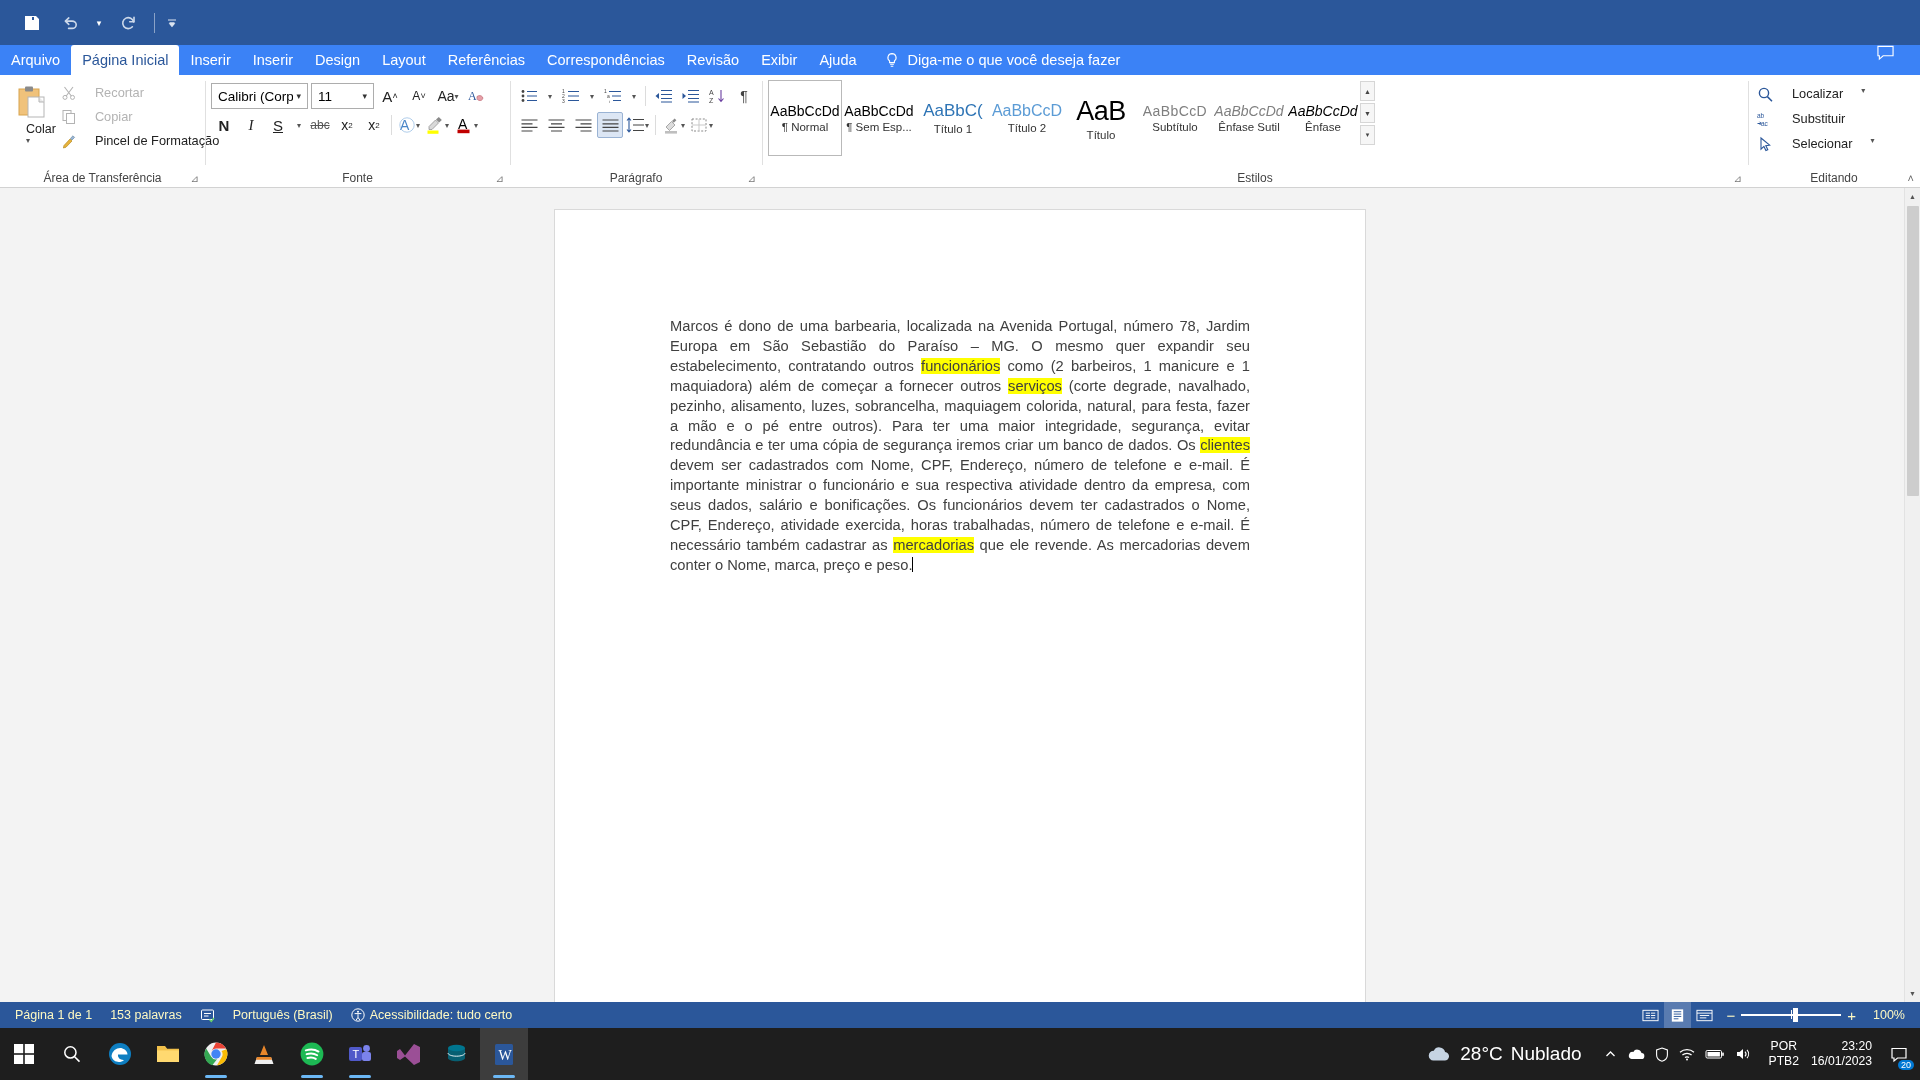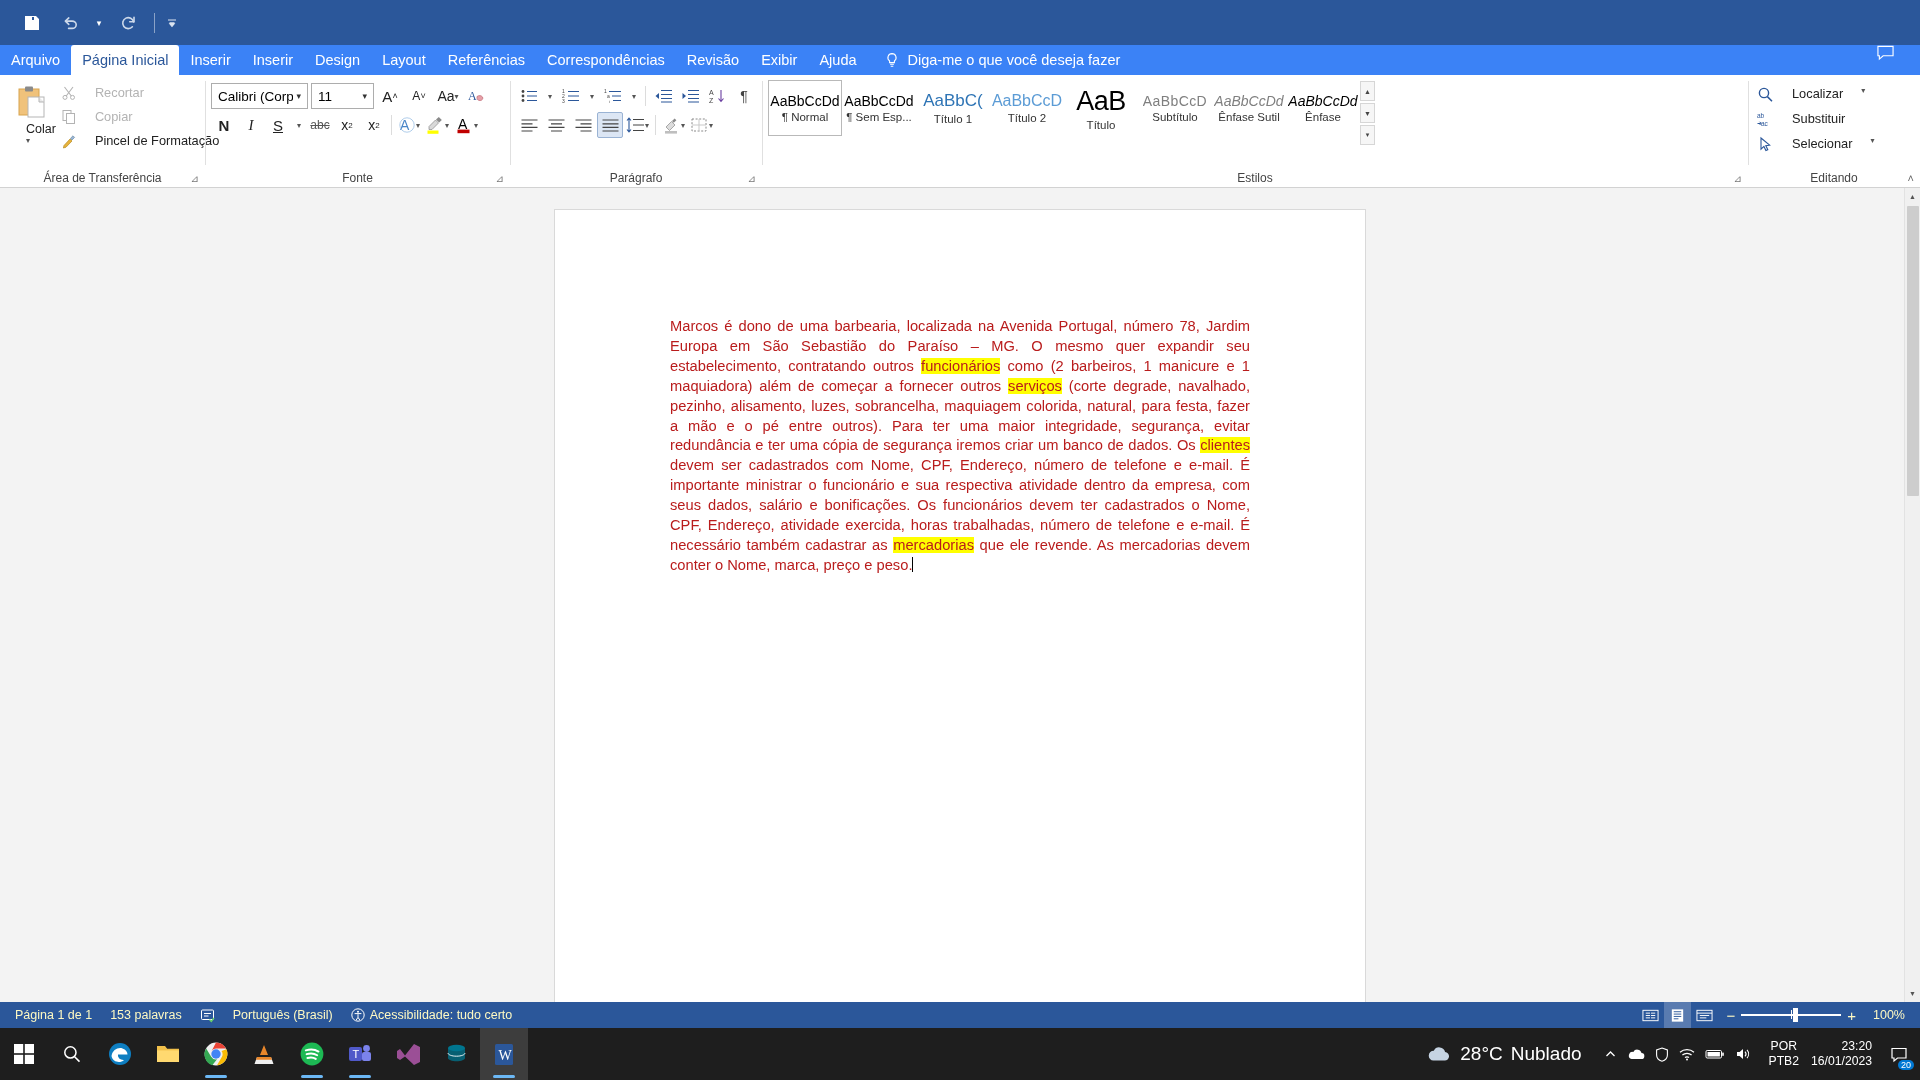--- a/index.html
+++ b/index.html
@@ -108,21 +108,21 @@
   .strike { text-decoration: line-through; font-size: 12px; color: #555; }
   .sub-x sub, .sup-x sup { font-size: 8px; }
 
   .para-grid { display: flex; flex-direction: column; gap: 3px; padding-top: 2px; }
   .para-grid .prow { display: flex; align-items: center; gap: 1px; }
 
   
   .styles-wrap { display: flex; align-items: flex-start; padding-top: 1px; }
   .style-gallery { display: flex; }
   .style-item {
-    width: 74px; height: 56px; display: flex; flex-direction: column; align-items: center;
+    width: 74px; height: 76px; display: flex; flex-direction: column; align-items: center;
     justify-content: center; gap: 2px; border: 1px solid transparent;
   }
   .style-item.selected { border: 1px solid #b9b9b9; background: #fff; box-shadow: 0 0 0 1px #fff inset; }
   .style-prev { font-size: 15px; color: #2e74b5; white-space: nowrap; overflow: hidden; }
   .style-prev.normal { color: #000; font-size: 14px; }
   .style-prev.nospace { color: #000; font-size: 14px; }
   .style-prev.t1 { font-size: 17px; color: #2e74b5; }
   .style-prev.t2 { font-size: 16px; color: #5b9bd5; }
   .style-prev.titulo { font-size: 27px; color: #000; letter-spacing: -.5px; }
   .style-prev.sub { font-size: 14px; color: #7f7f7f; letter-spacing: .4px; }
@@ -141,21 +141,21 @@
 
   
   .docarea { flex: 1; background: #f3f3f3; position: relative; overflow: hidden; display: flex; }
   .page {
     width: 810px; background: #fff; margin: 22px auto 0 auto; position: relative;
     box-shadow: 0 0 0 1px #d9d9d9; height: 1046px;
   }
   .doc-body {
     position: absolute; left: 115px; top: 107px; width: 580px;
     font-family: "Liberation Sans", sans-serif; font-size: 14.7px; line-height: 19.9px;
-    color: #b91c1c; text-align: justify;
+    color: #404040; text-align: justify;
   }
   .hl { background: #ffff00; }
   .caret {
     display: inline-block; width: 1px; height: 15px; background: #000; vertical-align: -2px;
   }
 
   .vscroll {
     position: absolute; right: 0; top: 0; bottom: 0; width: 16px; background: #f0f0f0;
     border-left: 1px solid #e2e2e2; display: flex; flex-direction: column; align-items: center;
   }

